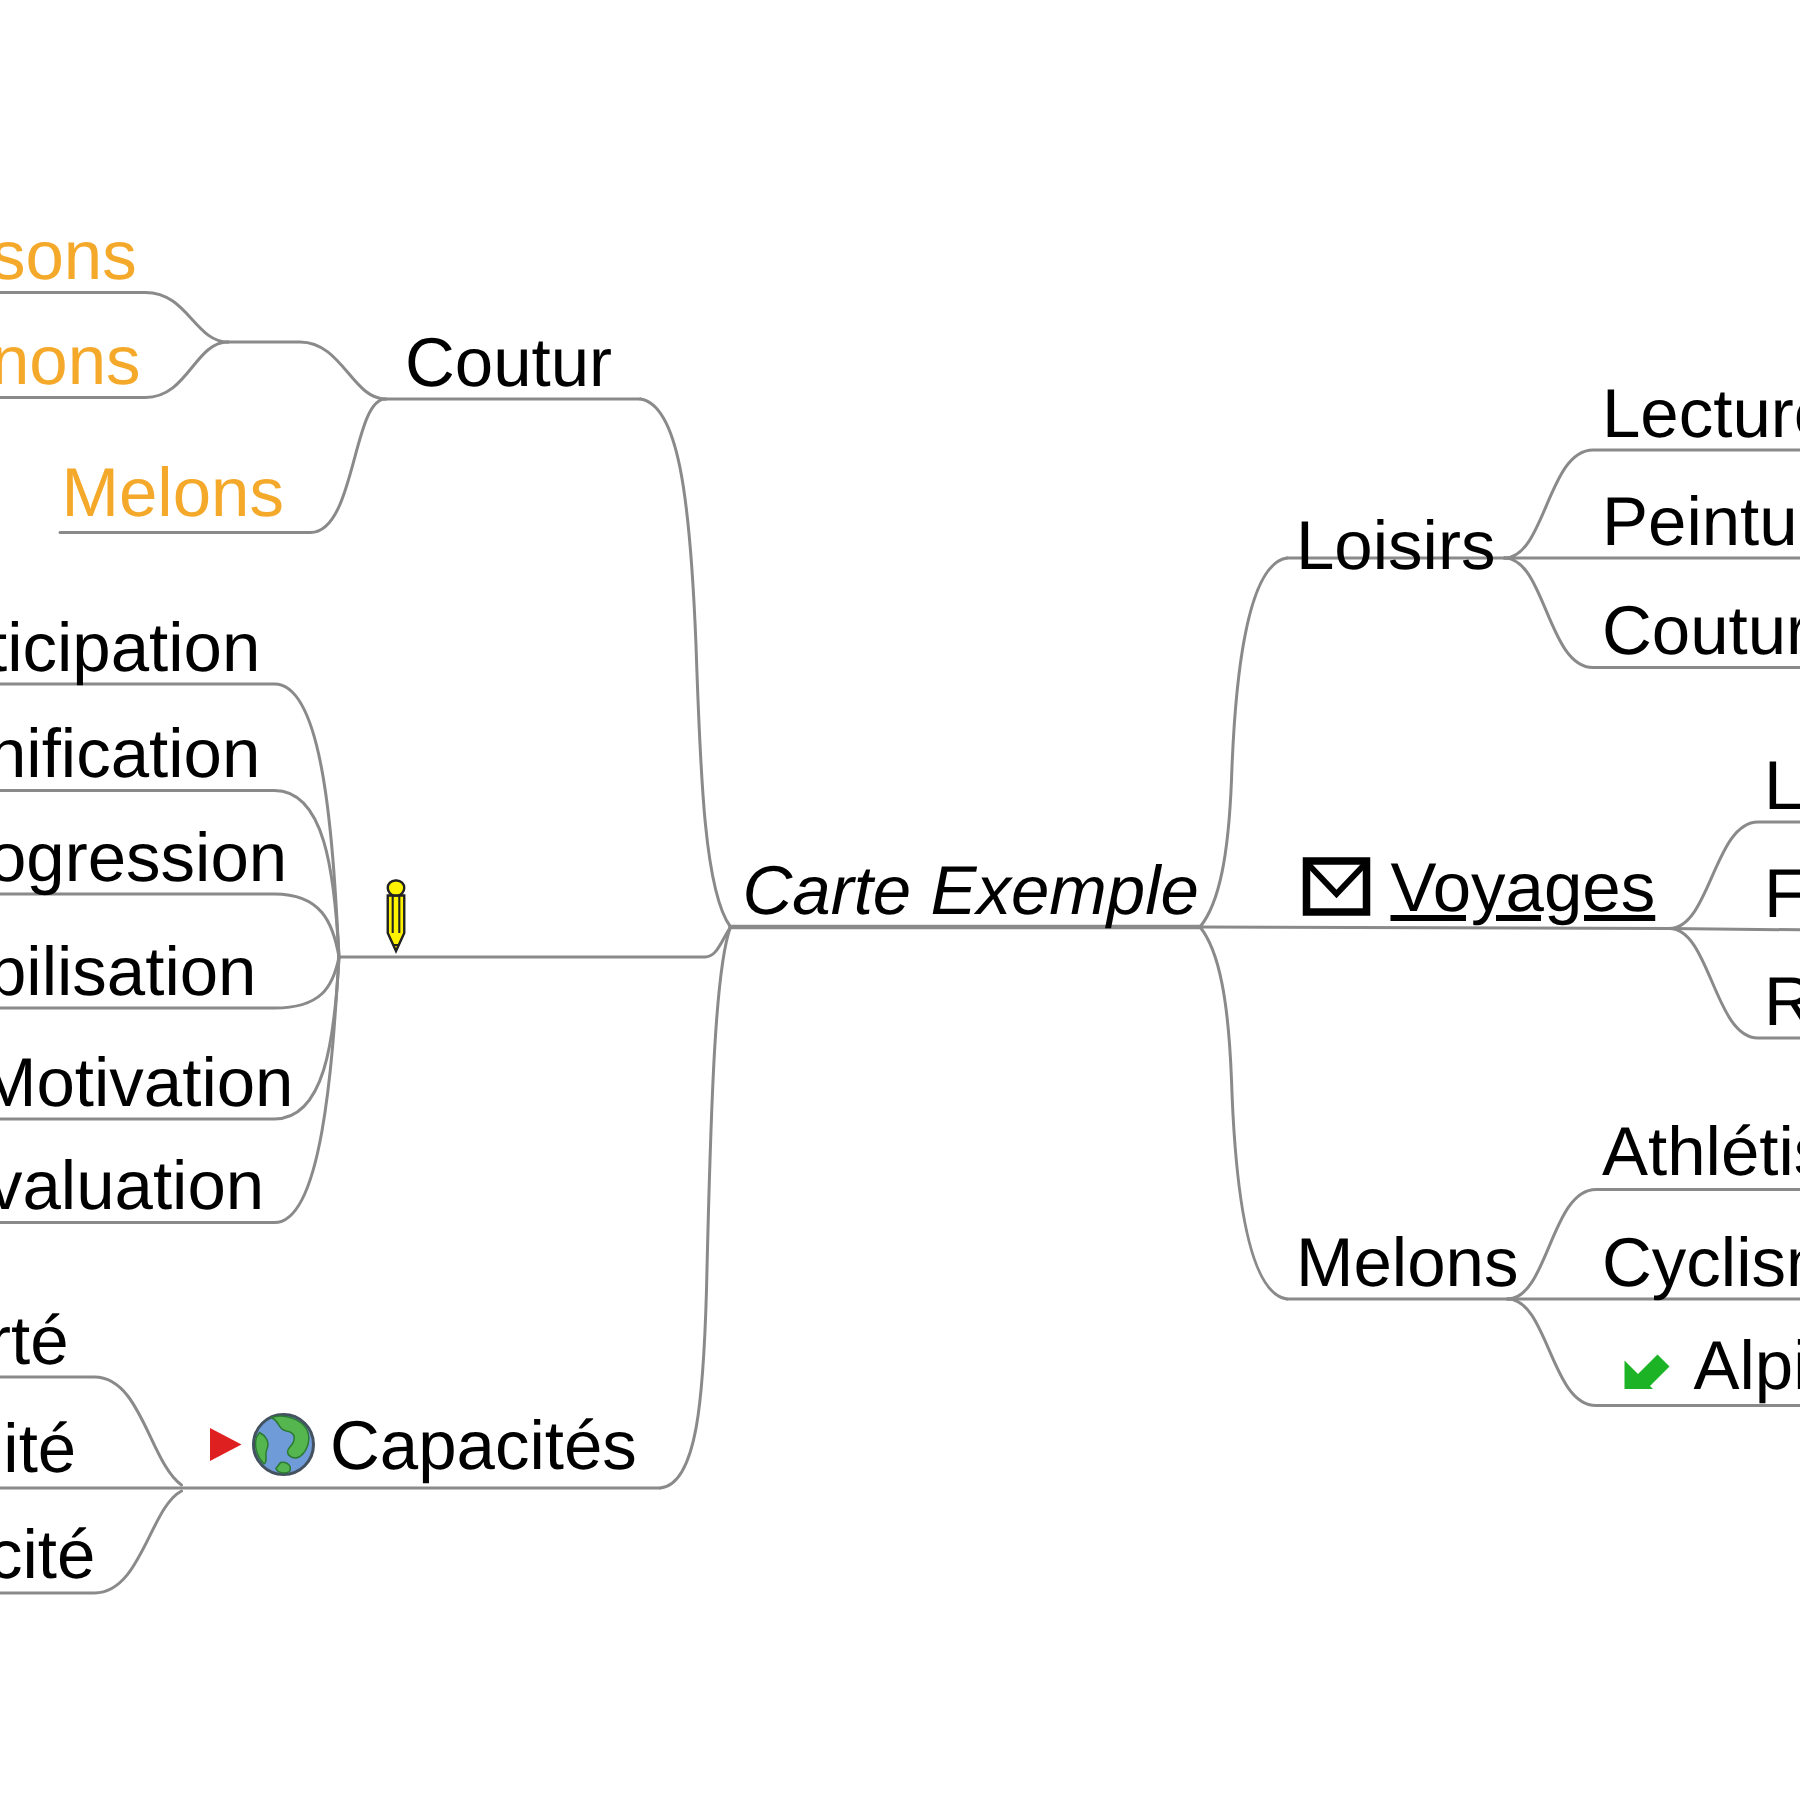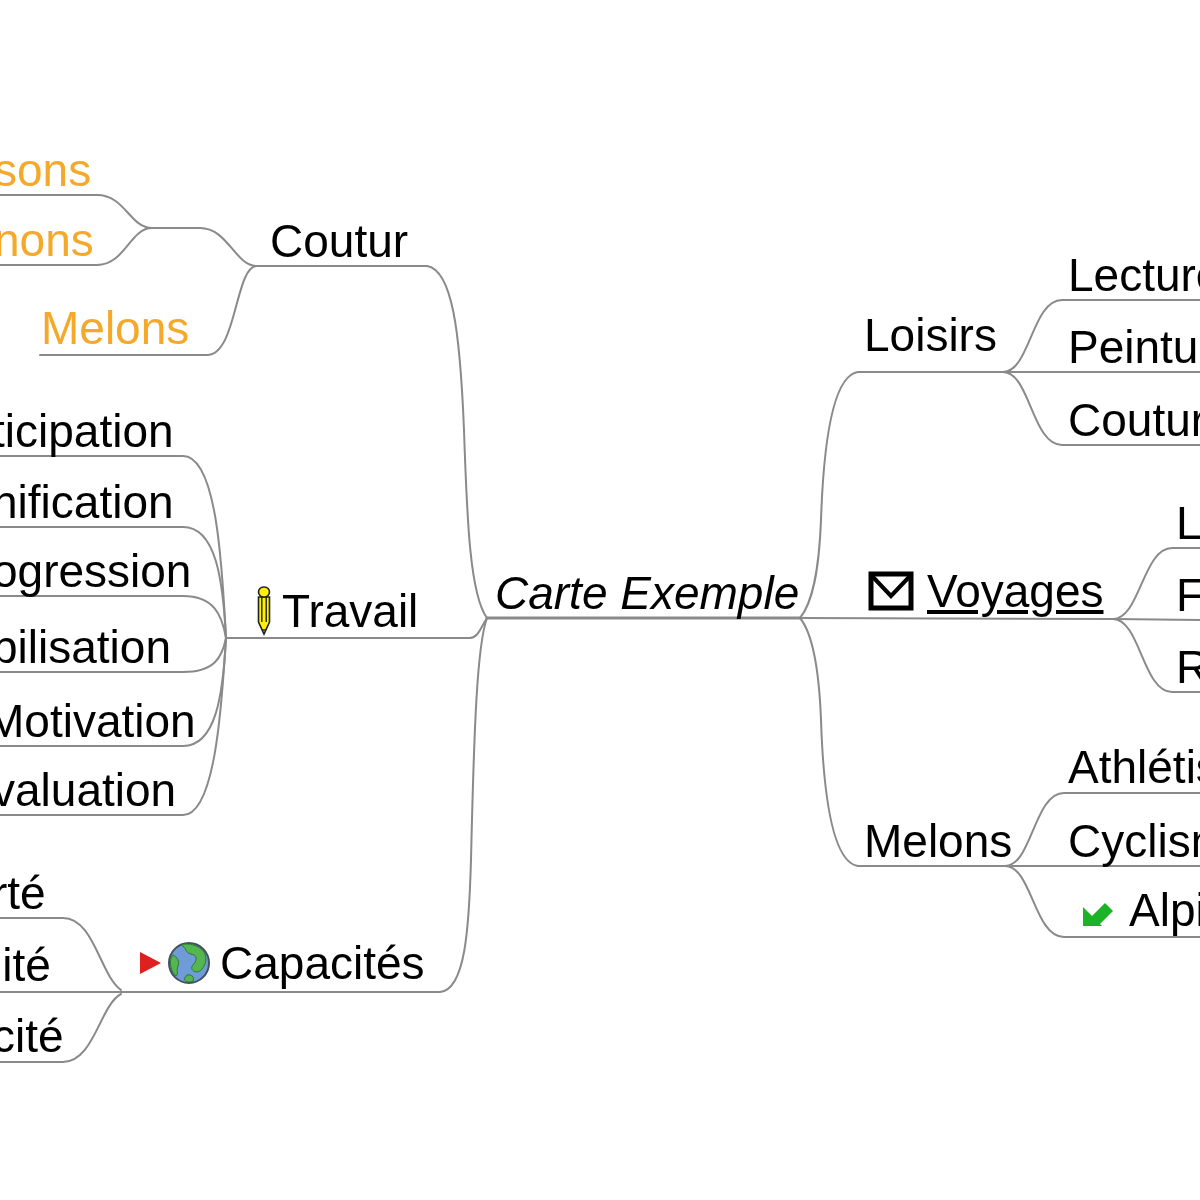--- a/index.html
+++ b/index.html
@@ -91,21 +91,20 @@
 
 <div class="node" style="left:255px;top:584px;">
   <span class="icon gap8">
     <svg width="18" height="54" viewBox="0 0 18 54">
       <path d="M3.5 13 L14.5 13 L14.5 38 L9 50 L3.5 38 Z" fill="#FFF200" stroke="#222" stroke-width="1.6"></path>
       <path d="M6.8 13 L6.8 38 M11.2 13 L11.2 38" stroke="#222" stroke-width="1.4" fill="none"></path>
       <rect x="3.5" y="3" width="11" height="10" rx="5" fill="#FFF200" stroke="#222" stroke-width="1.6"></rect>
       <path d="M7 46 L11 46" stroke="#222" stroke-width="1.4"></path>
     </svg>
   </span>
-  <span class="txt">Travail</span>
 </div>
 <div class="node" style="left:-8px;top:404px;">
   <span class="txt">ticipation</span>
 </div>
 <div class="node" style="left:-8px;top:475px;">
   <span class="txt">nification</span>
 </div>
 <div class="node" style="left:-8px;top:544px;">
   <span class="txt">ogression</span>
 </div>
@@ -138,21 +137,21 @@
 <div class="node" style="left:-8px;top:866px;">
   <span class="txt">rté</span>
 </div>
 <div class="node" style="left:-8px;top:938px;">
   <span class="txt">lité</span>
 </div>
 <div class="node" style="left:-8px;top:1009px;">
   <span class="txt">cité</span>
 </div>
 
-<div class="node" style="left:864px;top:308px;">
+<div class="node" style="left:864px;top:336px;">
   <span class="txt">Loisirs</span>
 </div>
 <div class="node" style="left:1068px;top:248px;">
   <span class="txt">Lecture</span>
 </div>
 <div class="node" style="left:1068px;top:320px;">
   <span class="txt">Peintur</span>
 </div>
 <div class="node" style="left:1068px;top:393px;">
   <span class="txt">Coutur</span>

